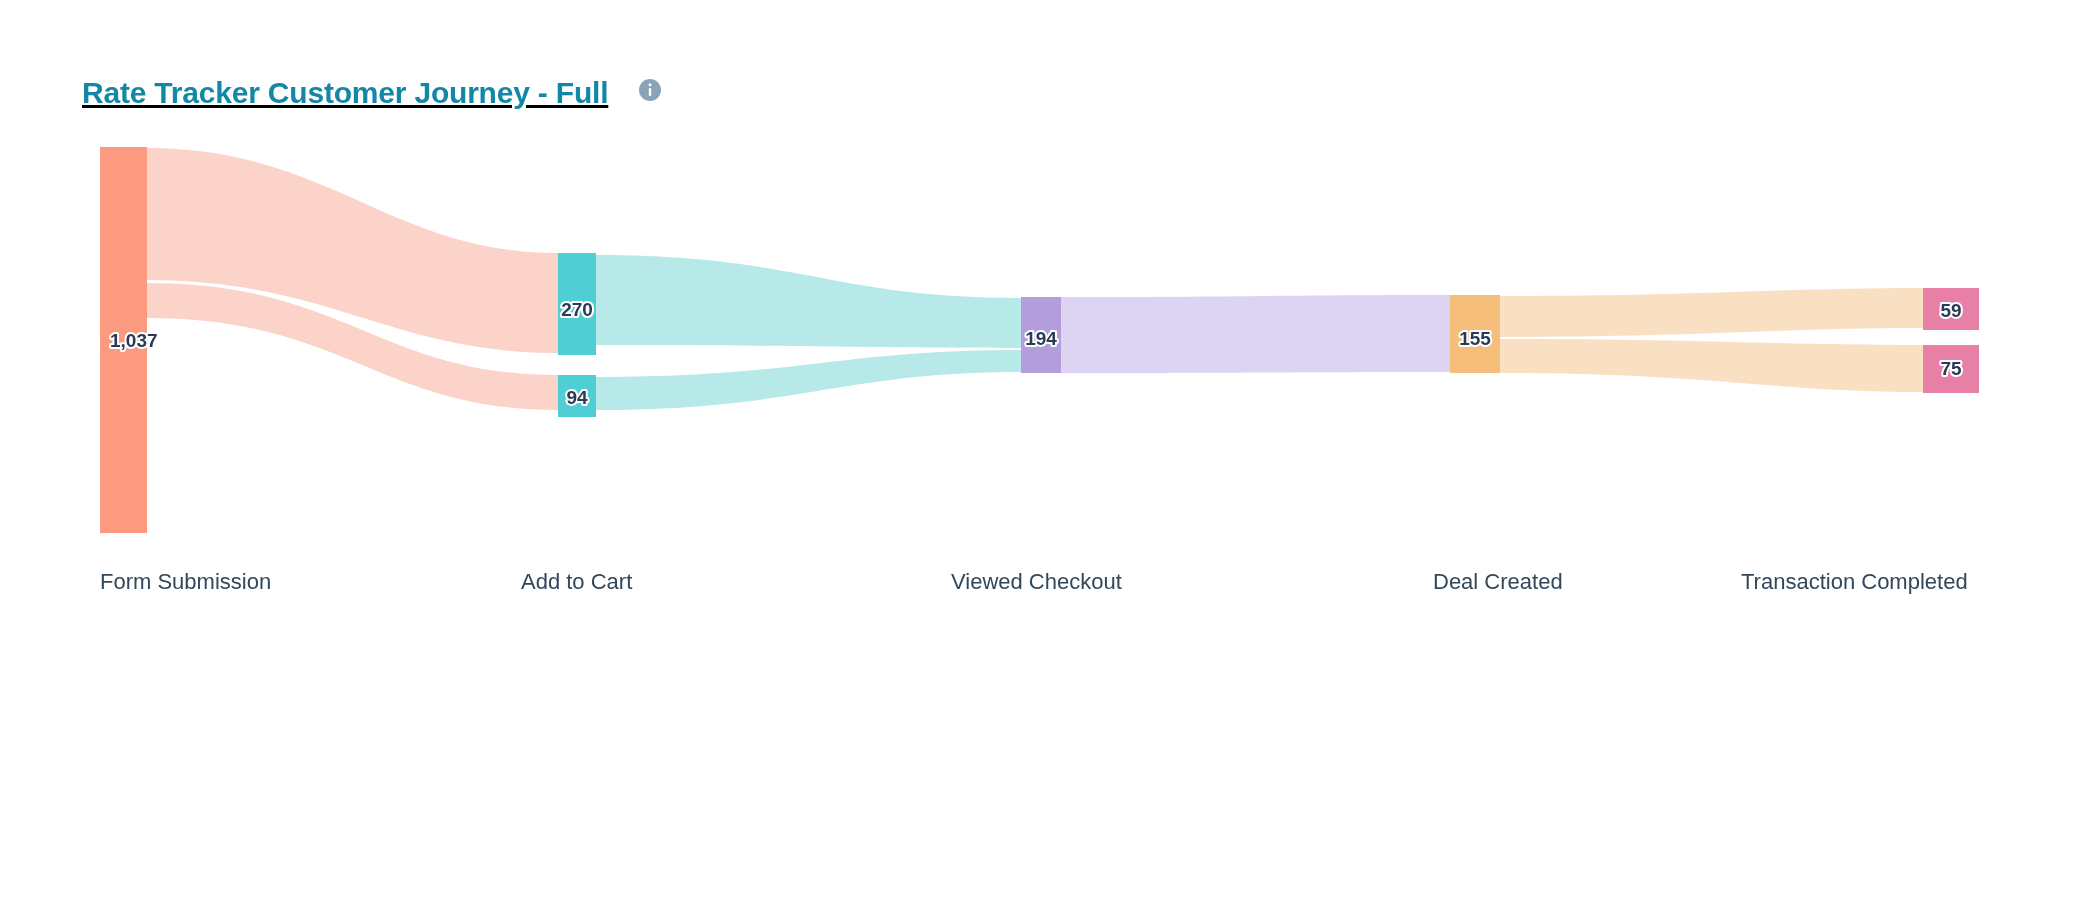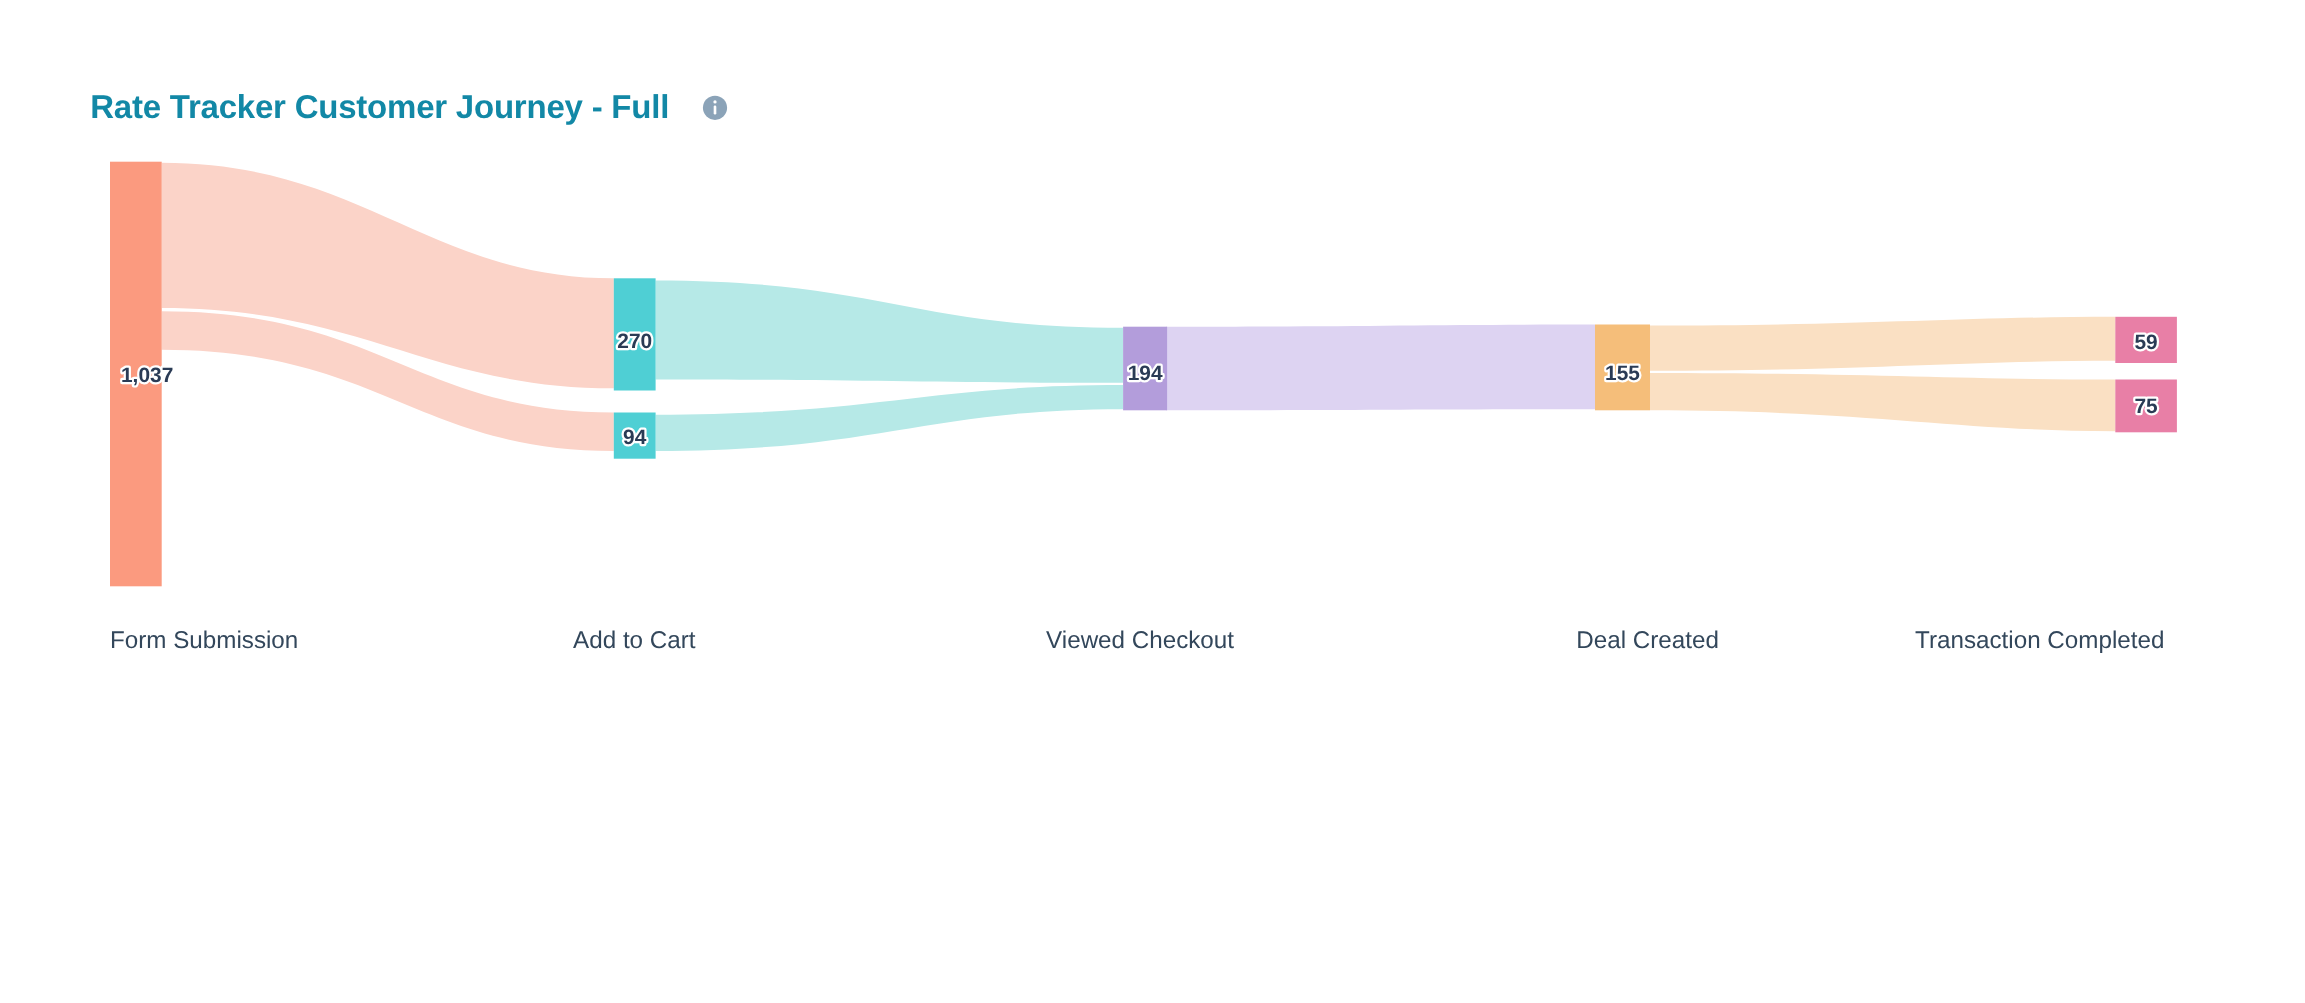--- a/index.html
+++ b/index.html
@@ -21,23 +21,24 @@
     width: 2095px;
     height: 912px;
     background: #ffffff;
   }
 
   #chart-title-row {
     position: absolute;
     left: 82px;
     top: 78px;
     display: flex;
-    align-items: center;
+    align-items: flex-start;
     gap: 30px;
     height: 40px;
+    text-decoration: underline;
   }
 
   #chart-title {
     font-size: 30px;
     font-weight: bold;
     color: #1288A6;
     letter-spacing: -0.2px;
     white-space: nowrap;
     line-height: 1;
   }

